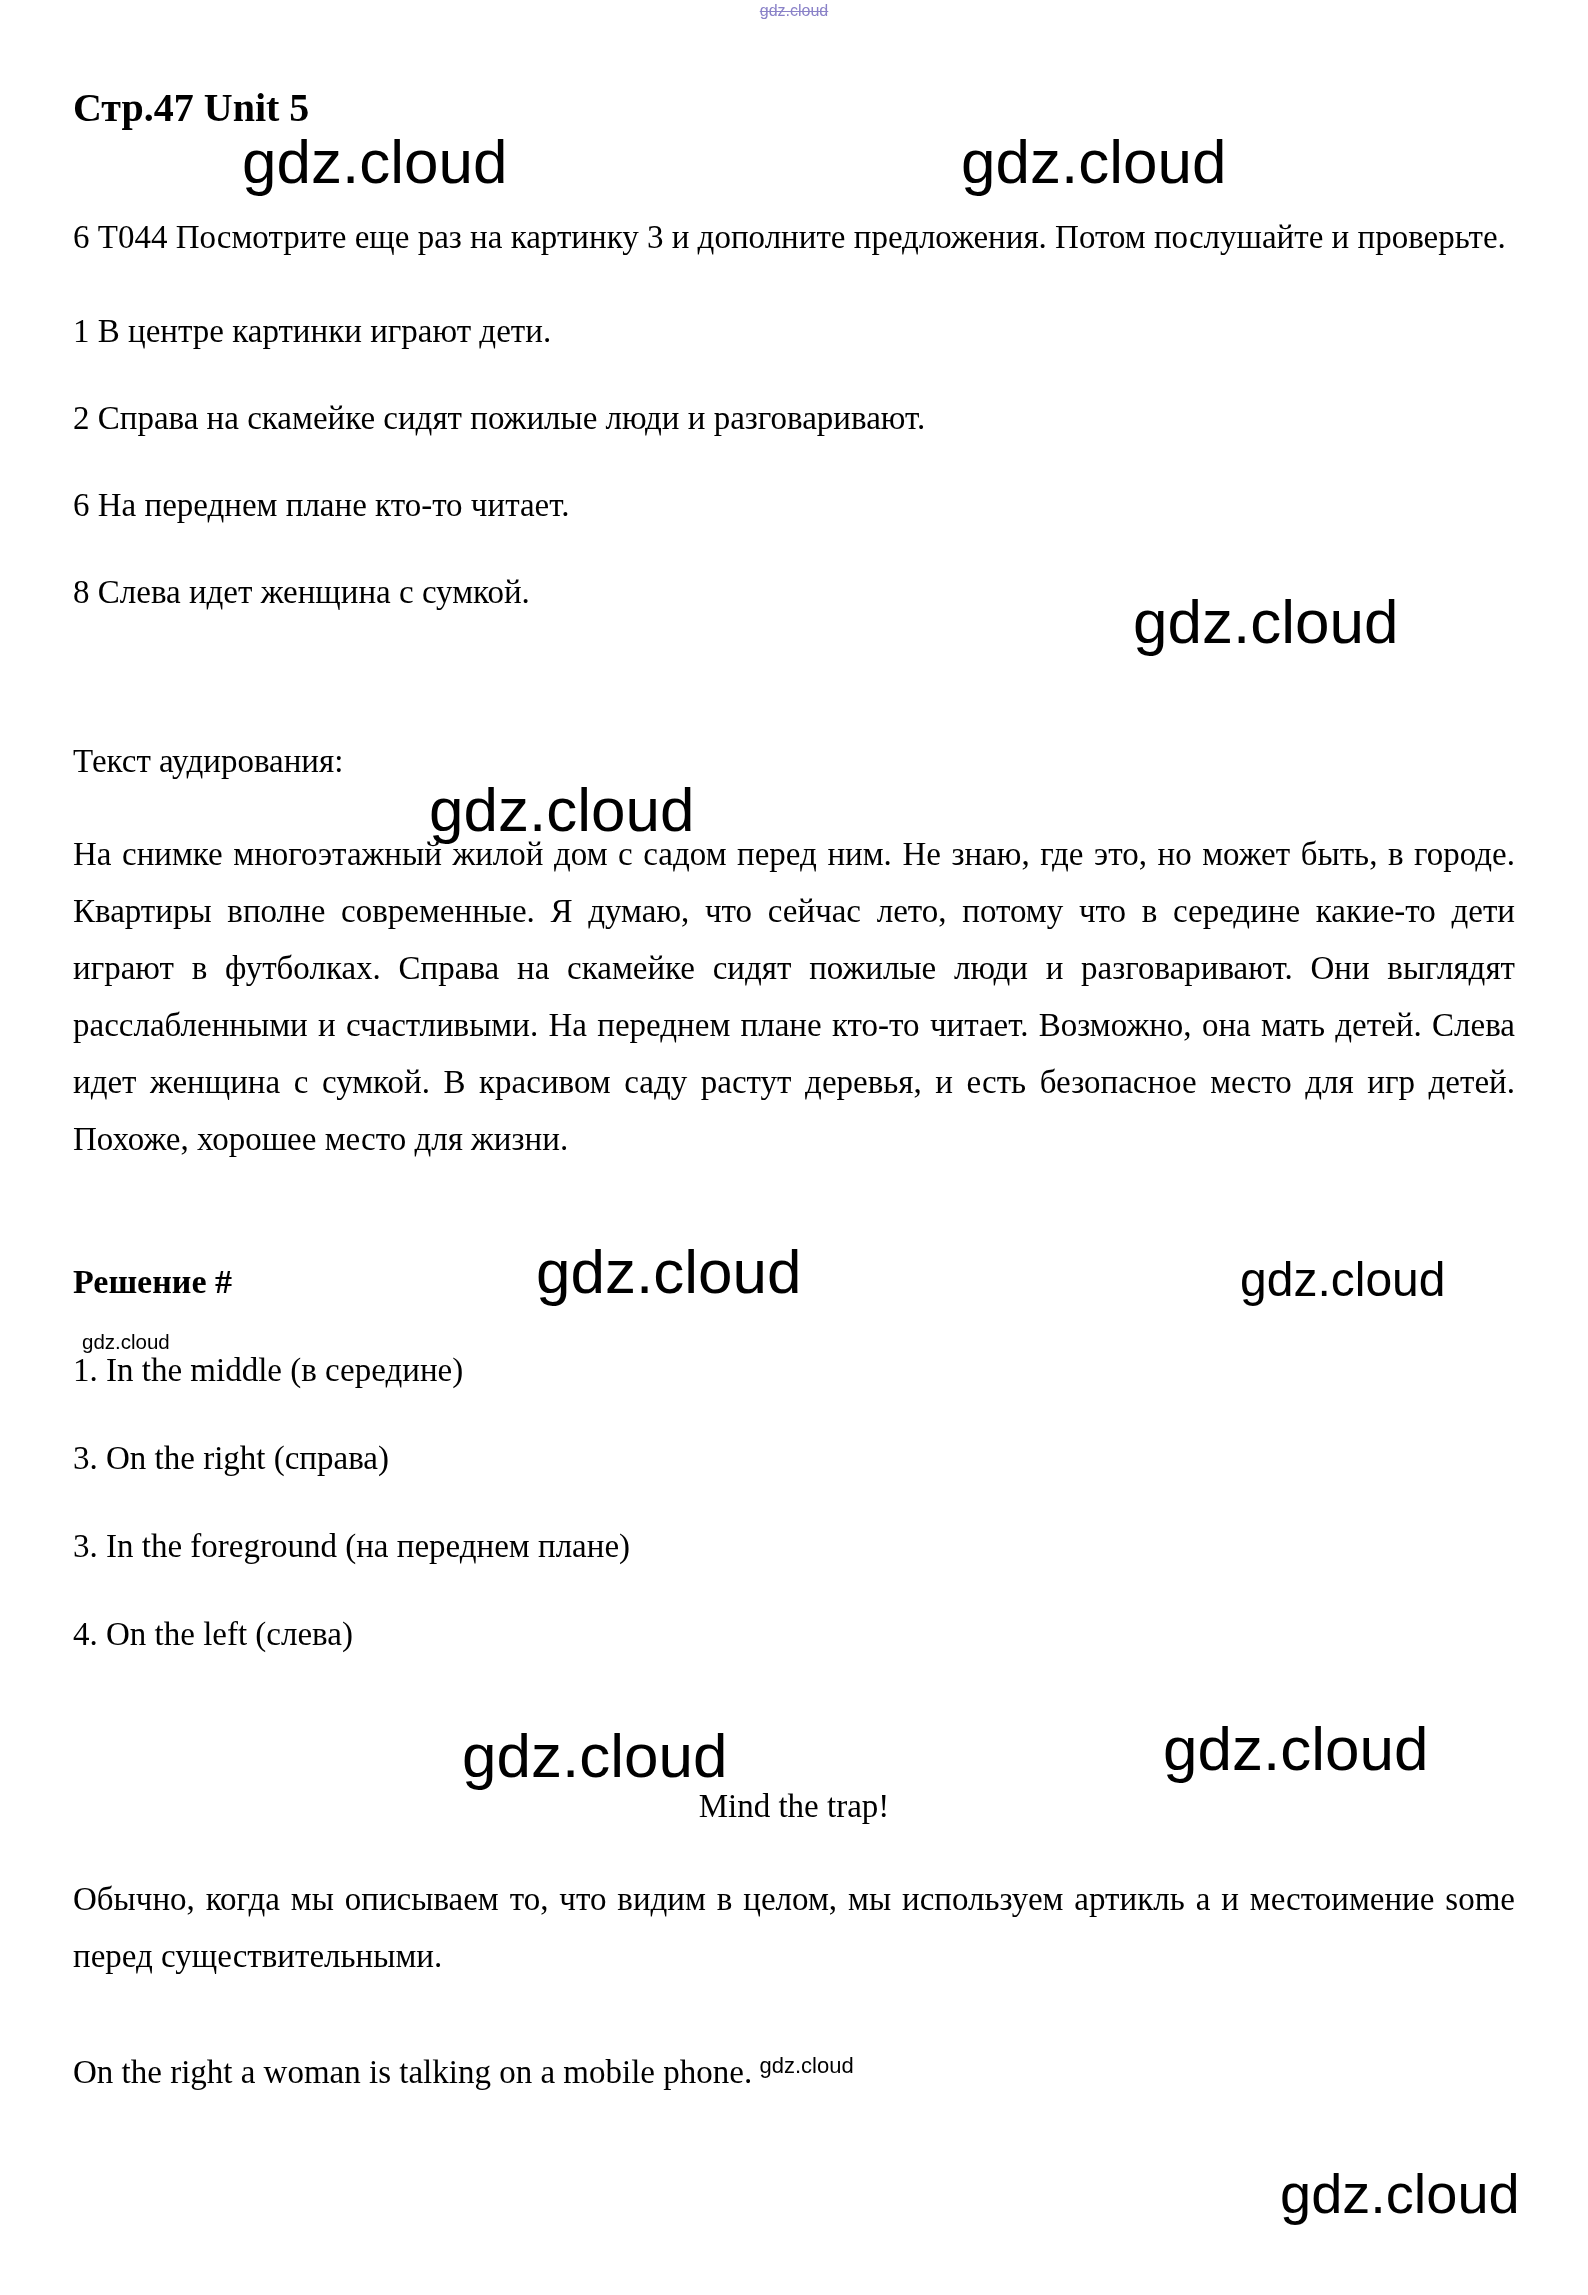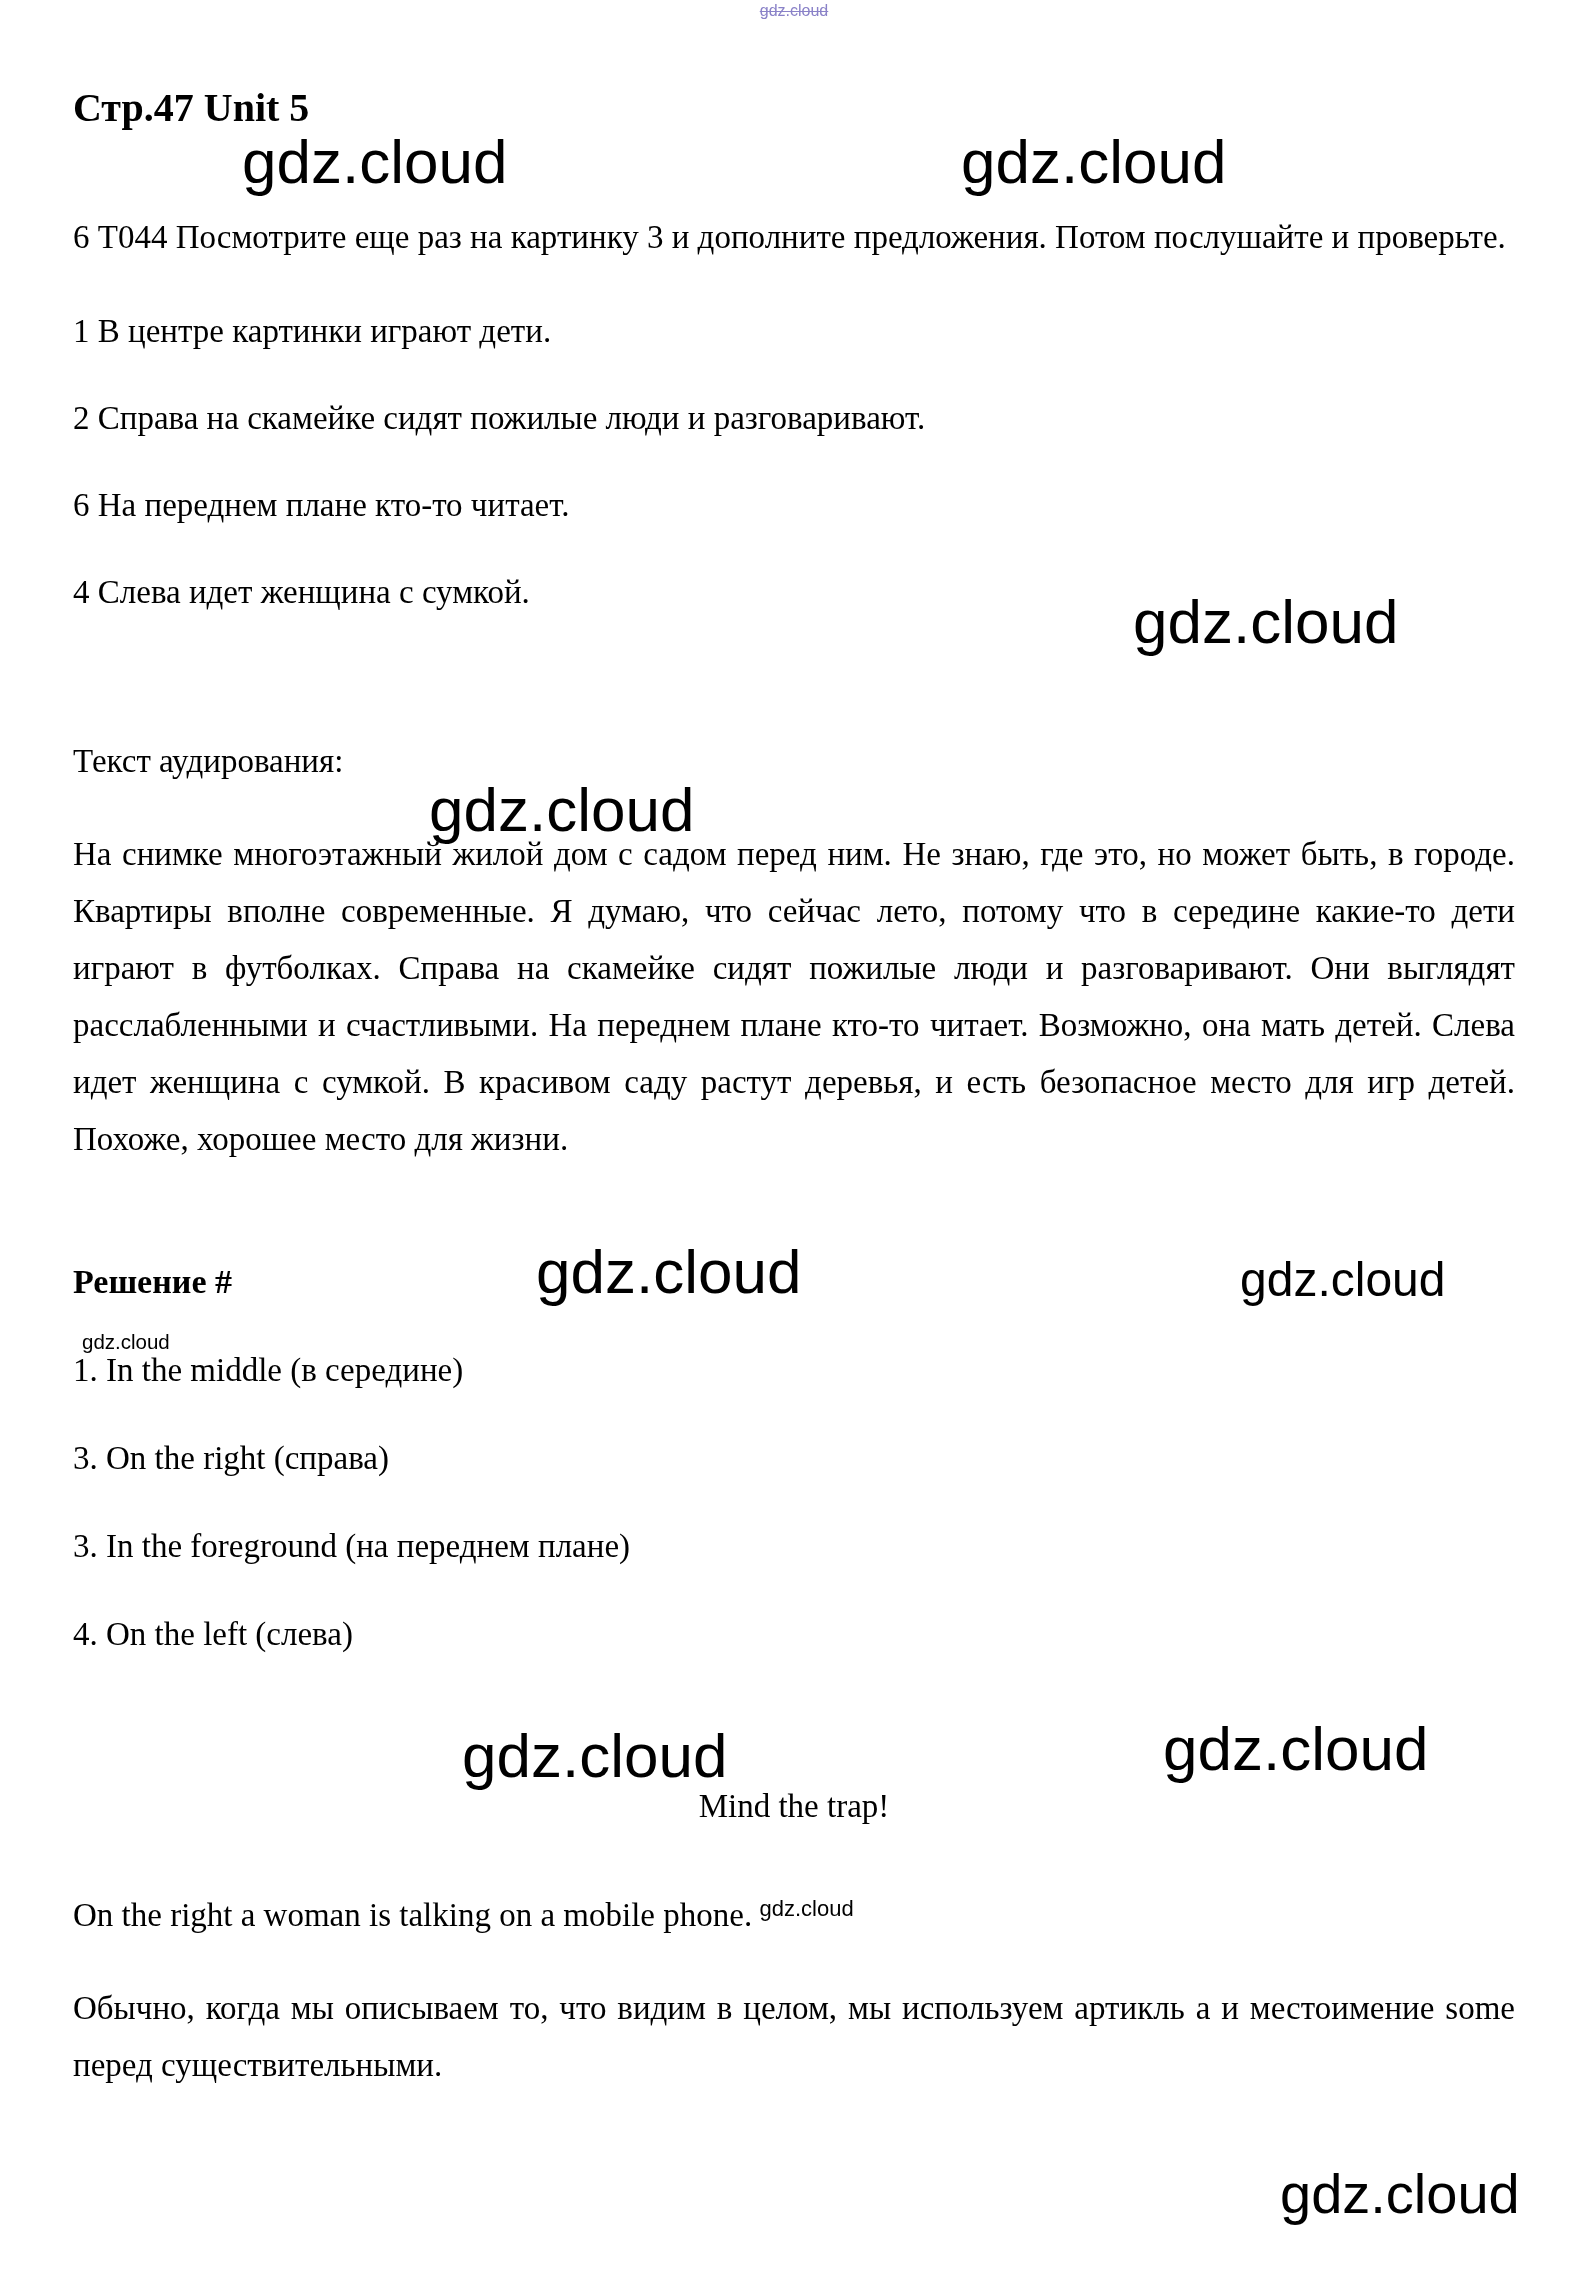--- a/index.html
+++ b/index.html
@@ -97,33 +97,33 @@
   <span class="wm wm-lg wm-i">gdz.cloud</span>
   <span class="wm wm-j">gdz.cloud</span>
 
   <h1 class="header">Стр.47 Unit 5</h1>
 
   <p class="body-text justify task">6 Т044 Посмотрите еще раз на картинку 3 и дополните предложения. Потом послушайте и проверьте.</p>
 
   <p class="body-text sentence">1 В центре картинки играют дети.</p>
   <p class="body-text sentence">2 Справа на скамейке сидят пожилые люди и разговаривают.</p>
   <p class="body-text sentence">6 На переднем плане кто-то читает.</p>
-  <p class="body-text sentence">4 Слева идет женщина с сумкой.</p>
+  <p class="body-text sentence">8 Слева идет женщина с сумкой.</p>
 
   <p class="body-text audio-label">Текст аудирования:</p>
 
   <p class="body-text justify audio-text">На снимке многоэтажный жилой дом с садом перед ним. Не знаю, где это, но может быть, в городе. Квартиры вполне современные. Я думаю, что сейчас лето, потому что в середине какие-то дети играют в футболках. Справа на скамейке сидят пожилые люди и разговаривают. Они выглядят расслабленными и счастливыми. На переднем плане кто-то читает. Возможно, она мать детей. Слева идет женщина с сумкой. В красивом саду растут деревья, и есть безопасное место для игр детей. Похоже, хорошее место для жизни.</p>
 
   <h2 class="solution-header">Решение #</h2>
 
   <p class="body-text answer">1. In the middle (в середине)</p>
   <p class="body-text answer">3. On the right (справа)</p>
   <p class="body-text answer">3. In the foreground (на переднем плане)</p>
   <p class="body-text answer">4. On the left (слева)</p>
 
   <p class="body-text trap-header">Mind the trap!</p>
 
+  <p class="body-text justify trap-text">Обычно, когда мы описываем то, что видим в целом, мы используем артикль a и местоимение some перед существительными.</p>
+
   <p class="body-text example"><span>On the right a woman is talking on a mobile phone.</span><span class="wm-inline">gdz.cloud</span></p>
-
-  <p class="body-text justify trap-text">Обычно, когда мы описываем то, что видим в целом, мы используем артикль a и местоимение some перед существительными.</p>
 
 </div>
 
 
 </body></html>

